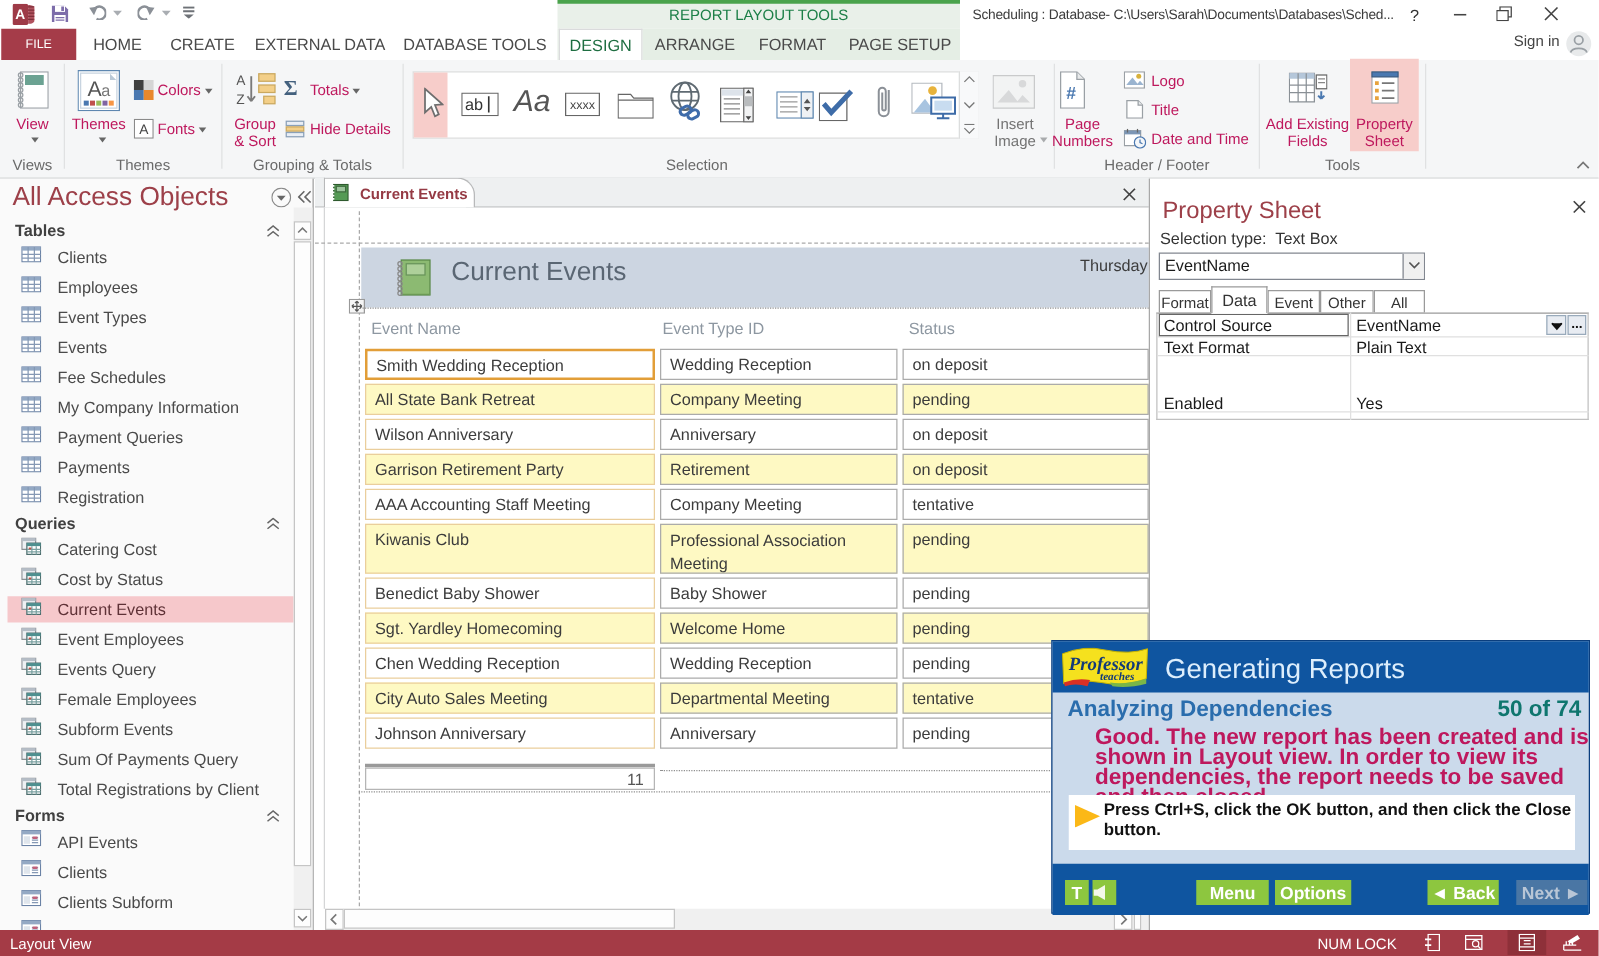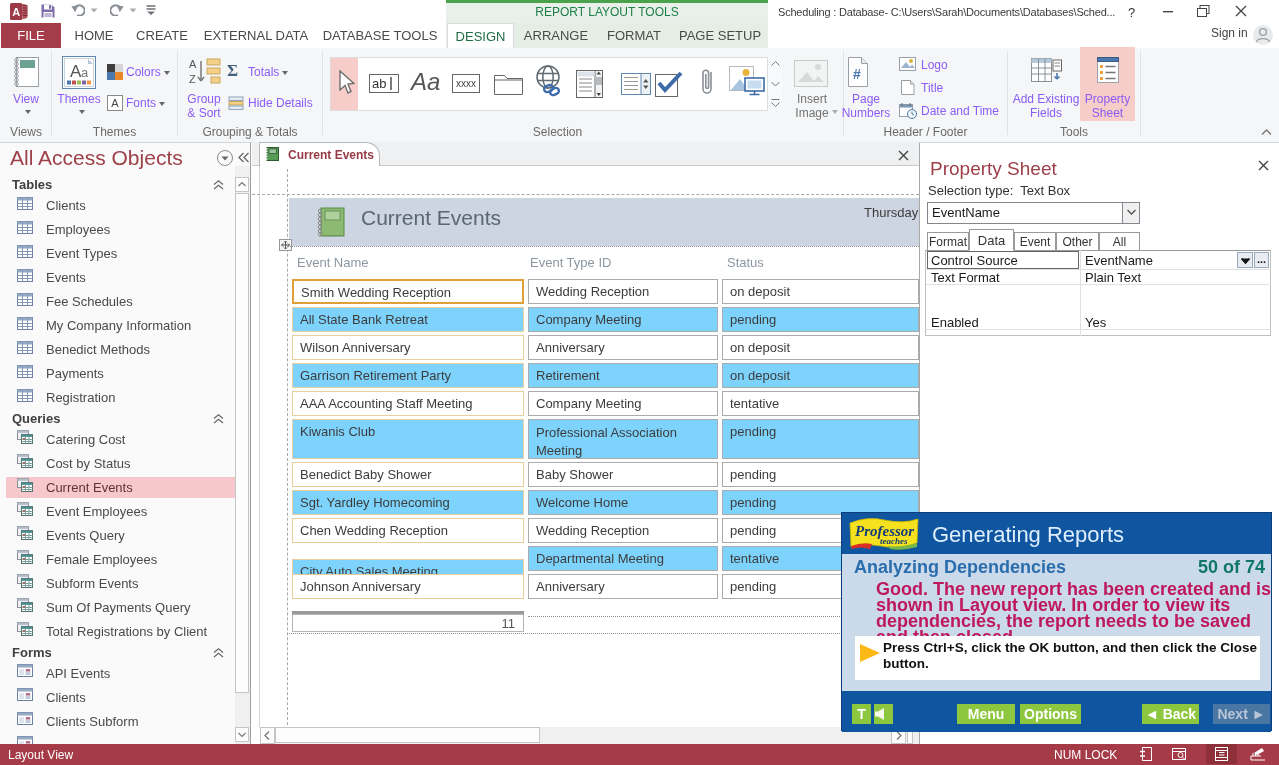--- a/index.html
+++ b/index.html
@@ -7,28 +7,28 @@
 body{position:relative;font-family:"Liberation Sans",sans-serif;background:#fff;font-size:13px;color:#444}
 .abs{position:absolute}
 svg{display:block}
 
 #ctxband{left:446px;top:0;width:322px;height:23px;background:#e9f0e9;border-top:3px solid #4aa34c;text-align:center;color:#1c7f47;font-size:12px;line-height:18px}
 #apptitle{left:778px;top:6px;font-size:11px;letter-spacing:-0.2px;color:#3c3c3c;white-space:nowrap}
 .winbtn{position:absolute;top:5px;color:#555;font-size:14px;line-height:14px}
 
 #ctxtabbg{left:446px;top:23px;width:322px;height:25px;background:#e5eee5}
 .rtab{position:absolute;top:23px;height:25px;line-height:26px;font-size:13px;color:#4a4a4a;text-align:center}
-#filetab{left:1px;top:23px;width:60px;height:25px;background:#a53c49;color:#fff;text-align:center;line-height:26px;font-size:13px}
+#filetab{left:1px;top:23px;width:60px;height:25px;background:#a53c49;color:#fff;text-align:center;line-height:26px;font-size:10px}
 #designtab{left:447px;top:23px;width:67px;height:26px;background:#fff;border:1px solid #dadbdc;border-bottom:none;color:#1e6e41;text-align:center;line-height:26px;font-size:13px}
 #signin{left:1211px;top:26px;font-size:12px;color:#444}
 
 #ribbon{left:0;top:48px;width:1279px;height:95px;background:#f5f6f7;border-bottom:1px solid #d4d5d6}
 .gsep{position:absolute;top:51px;width:1px;height:84px;background:#e0e1e2}
 .glabel{position:absolute;top:125px;height:14px;font-size:12px;color:#6a6a6a;text-align:center;line-height:14px;white-space:nowrap}
-.btxt{position:absolute;font-size:12px;color:#8b5cf6;text-align:center;white-space:nowrap}
+.btxt{position:absolute;font-size:12px;color:#be185d;text-align:center;white-space:nowrap}
 .darr{display:inline-block;width:0;height:0;border-left:3px solid transparent;border-right:3px solid transparent;border-top:4px solid #666;vertical-align:middle;margin-left:3px}
 #ctrlbox{left:330px;top:57px;width:453px;height:54px;background:#fff;border:1px solid #dcdddd}
 #ctrlscroll{left:767px;top:57px;width:16px;height:54px;border-left:1px solid #dcdddd;background:#f8f9fa}
 
 #navpane{left:0;top:143px;width:250px;height:602px;background:#fafafa}
 #navborder{left:250px;top:143px;width:1px;height:602px;background:#9f9f9f}
 #navtitle{left:10px;top:146px;font-size:21px;color:#9d4049}
 .nhead{position:absolute;left:12px;font-size:13px;font-weight:bold;color:#404040}
 .nitem{position:absolute;left:46px;font-size:13px;color:#4a4a4a;white-space:nowrap}
 .chev2{position:absolute;left:213px;width:11px;height:10px}
@@ -40,21 +40,21 @@
 #doctab{left:259px;top:142px;width:121px;height:24px;background:#fff;border:1px solid #b8b9ba;border-bottom:none;border-radius:0 14px 0 0}
 #docedge{left:259px;top:166px;width:1px;height:561px;background:#d5d6d7}
 #rpthdr{left:289px;top:198px;width:630px;height:48px;background:#ccd5e1}
 #rpttitle{left:361px;top:206px;font-size:21px;color:#5a6673;white-space:nowrap}
 .cell{position:absolute;font-size:13px;color:#3c3c3c;background:#fff;white-space:nowrap;overflow:hidden;padding:4px 0 0 7px;height:25px}
 .ca{left:292px;width:232px}
 .cb{left:528px;width:190px}
 .cc{left:722px;width:197px}
 .c1{border:1px solid #eace9c}
 .cg{border:1px solid #ababab}
-.alt{background:#7dd3fc}
+.alt{background:#fef9c3}
 .chead{position:absolute;top:255px;font-size:13px;color:#8d97a1;white-space:nowrap}
 .dashH{position:absolute;height:0;border-top:1px dashed #a9a9a9}
 .dashV{position:absolute;width:0;border-left:1px dashed #a9a9a9}
 .dotH{position:absolute;height:0;border-top:1px dotted #909090}
 
 #hscroll{left:260px;top:727px;width:659px;height:17px;background:#f0f0f0}
 
 #propsheet{left:920px;top:143px;width:359px;height:602px;background:#fff}
 #psborder{left:919px;top:143px;width:1px;height:602px;background:#a8a8a8}
 #pstitle{left:930px;top:158px;font-size:19px;color:#9d4049;white-space:nowrap}
@@ -463,21 +463,21 @@
 <svg class="abs" style="left:17px;top:736px" width="16" height="13">
         <use href="#frm"></use>
       </svg>
 </div>
 <div class="nitem" style="top:198px">Clients</div>
 <div class="nitem" style="top:222px">Employees</div>
 <div class="nitem" style="top:246px">Event Types</div>
 <div class="nitem" style="top:270px">Events</div>
 <div class="nitem" style="top:294px">Fee Schedules</div>
 <div class="nitem" style="top:318px">My Company Information</div>
-<div class="nitem" style="top:342px">Benedict Methods</div>
+<div class="nitem" style="top:342px">Payment Queries</div>
 <div class="nitem" style="top:366px">Payments</div>
 <div class="nitem" style="top:390px">Registration</div>
 <div class="nitem" style="top:432px">Catering Cost</div>
 <div class="nitem" style="top:456px">Cost by Status</div>
 <div class="nitem" style="top:480px;color:#5f3237">Current Events</div>
 <div class="nitem" style="top:504px">Event Employees</div>
 <div class="nitem" style="top:528px">Events Query</div>
 <div class="nitem" style="top:552px">Female Employees</div>
 <div class="nitem" style="top:576px">Subform Events</div>
 <div class="nitem" style="top:600px">Sum Of Payments Query</div>
@@ -575,21 +575,21 @@
 <div class="cell cc cg alt" style="top:419px;height:40px">pending</div>
 <div class="cell ca c1" style="top:462px">Benedict Baby Shower</div>
 <div class="cell cb cg" style="top:462px">Baby Shower</div>
 <div class="cell cc cg" style="top:462px">pending</div>
 <div class="cell ca c1 alt" style="top:490px">Sgt. Yardley Homecoming</div>
 <div class="cell cb cg alt" style="top:490px">Welcome Home</div>
 <div class="cell cc cg alt" style="top:490px">pending</div>
 <div class="cell ca c1" style="top:518px">Chen Wedding Reception</div>
 <div class="cell cb cg" style="top:518px">Wedding Reception</div>
 <div class="cell cc cg" style="top:518px">pending</div>
-<div class="cell ca c1 alt" style="top:559px">City Auto Sales Meeting</div>
+<div class="cell ca c1 alt" style="top:546px">City Auto Sales Meeting</div>
 <div class="cell cb cg alt" style="top:546px">Departmental Meeting</div>
 <div class="cell cc cg alt" style="top:546px">tentative</div>
 <div class="cell ca c1" style="top:574px">Johnson Anniversary</div>
 <div class="cell cb cg" style="top:574px">Anniversary</div>
 <div class="cell cc cg" style="top:574px">pending</div>
 </div>
 
 <div class="abs" style="left:292px;top:611px;width:232px;height:3px;background:#9a9a9a"></div>
 <div class="abs" style="left:292px;top:614px;width:232px;height:18px;background:#fff;border:1px solid #b5b5b5;font-size:13px;color:#555;text-align:right;padding:1px 8px 0 0">11</div>
 <div class="dotH" style="left:528px;top:616px;width:318px"></div>

